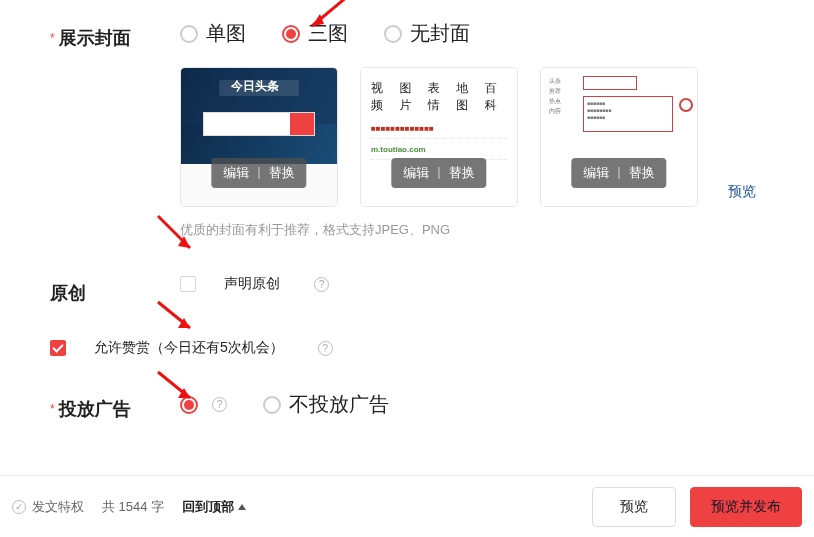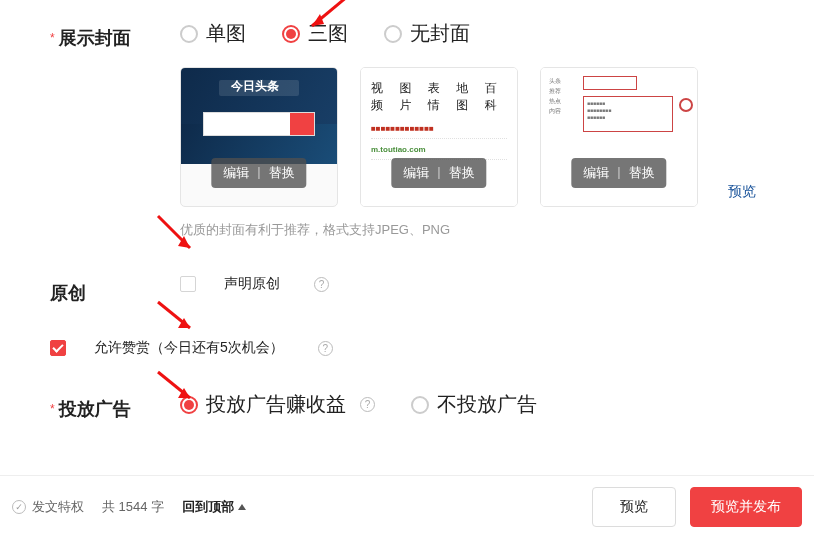--- a/index.html
+++ b/index.html
@@ -281,21 +281,21 @@
       justify-content: center;
       cursor: pointer;
       border: 1px solid #dcdcdc;
       background: #fff;
       color: #222;
       min-width: 84px;
     }
     .btn-primary {
       background: #f04142;
       border-color: #f04142;
-      color: #ffffff;
+      color: #0f172a;
     }
   </style>
 </head>
 <body>
 
 <svg class="arrow" style="left:302px; top:-6px;" viewBox="0 0 50 40">
   <line x1="46" y1="2" x2="10" y2="32" stroke="#e11" stroke-width="3"></line>
   <polygon points="10,32 22,30 18,20" fill="#e11"></polygon>
 </svg>
 <svg class="arrow" style="left:148px; top:212px;" viewBox="0 0 50 40">
@@ -417,21 +417,20 @@
 
   <div class="form-row">
     <div class="label-col">
       <span class="req">*</span>
       <span class="label-text">投放广告</span>
     </div>
     <div class="control-col">
       <div class="radio-group">
         <label class="radio-item">
           <span class="radio checked"></span>
-          <span class="radio-label">投放广告赚收益</span>
           <span class="info-icon">?</span>
         </label>
         <label class="radio-item">
           <span class="radio"></span>
           <span class="radio-label">不投放广告</span>
         </label>
       </div>
     </div>
   </div>
 

